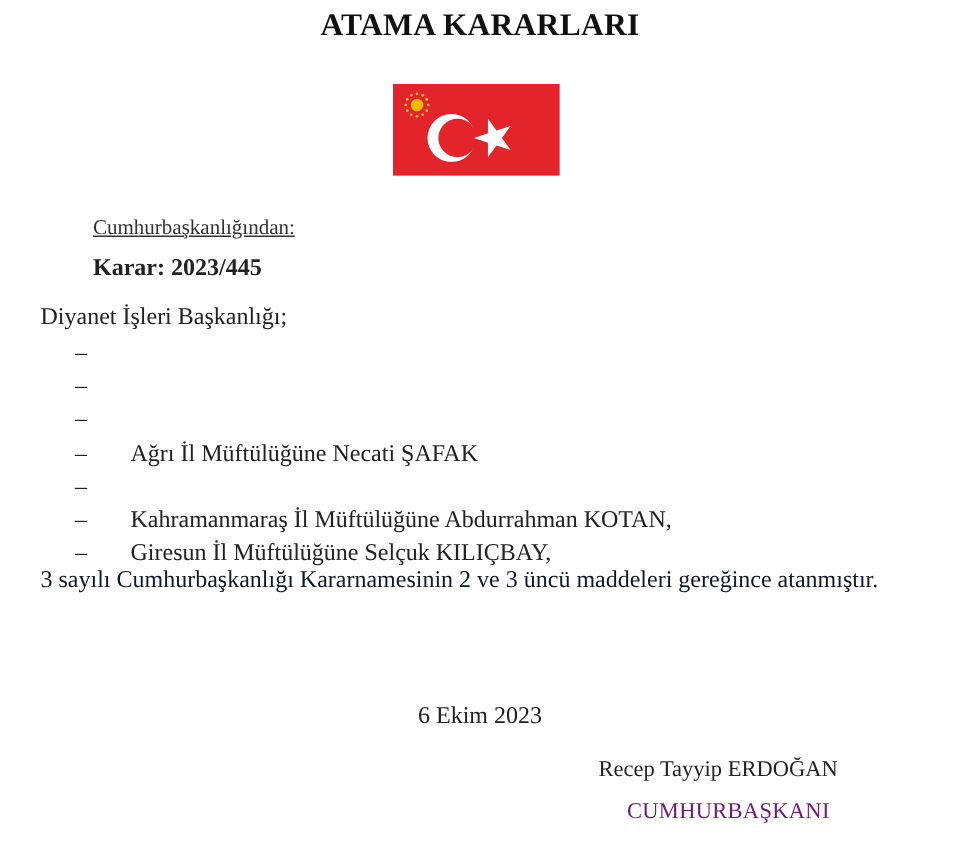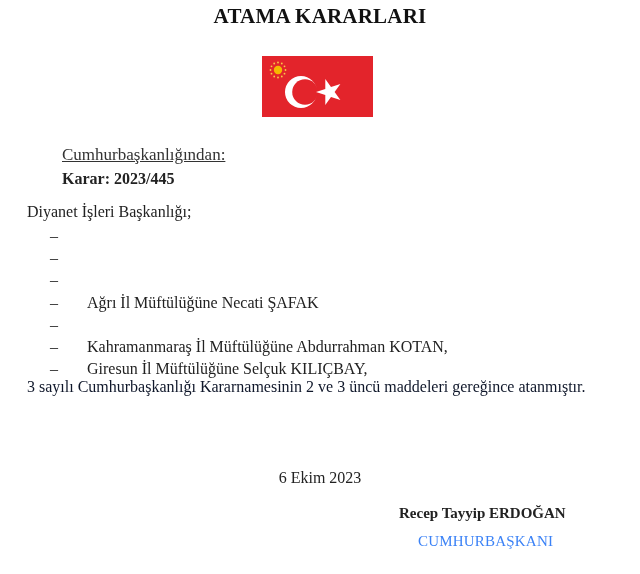--- a/index.html
+++ b/index.html
@@ -11,21 +11,21 @@
     .title {
       position: absolute; top: 4px; left: 0; width: 640px; text-align: center;
       font-weight: bold; font-size: 21px; letter-spacing: 0.2px; color: #111;
     }
     .flag {
       position: absolute; left: 262px; top: 56px; width: 111px; height: 61px;
       background: #e3242b;
     }
     .flag svg { display: block; }
     .issuer {
-      position: absolute; left: 62px; top: 145px; font-size: 17px;
+      position: absolute; left: 62px; top: 145px; font-size: 14px;
       text-decoration: underline; color: #333;
     }
     .decision {
       position: absolute; left: 62px; top: 170px; font-size: 16px; font-weight: bold; color: #222;
     }
     .addressee {
       position: absolute; left: 27px; top: 203px; font-size: 16px; color: #222;
     }
     .items {
       position: absolute; left: 27px; top: 225px; margin: 0; padding: 0; list-style: none;
@@ -35,24 +35,24 @@
       display: flex;
     }
     .dash { width: 26px; text-align: left; padding-left: 23px; margin-right: 11px; }
     .closing {
       position: absolute; left: 27px; top: 378px; font-size: 16px; color: #0f172a; white-space: nowrap;
     }
     .date {
       position: absolute; left: 0; width: 640px; top: 425px; text-align: center; font-size: 16px; color: #222; margin-top: 44px;
     }
     .signer {
-      position: absolute; left: 399px; top: 505px; font-size: 15px; font-weight: bold; color: #222;
+      position: absolute; left: 399px; top: 505px; font-size: 15px; font-weight: normal; color: #222;
     }
     .signer-title {
-      position: absolute; left: 418px; top: 533px; font-size: 15px; color: #3b82f6; letter-spacing: 0.2px;
+      position: absolute; left: 418px; top: 533px; font-size: 15px; color: #701a75; letter-spacing: 0.2px;
     }
   </style>
 </head>
 <body>
 
 <div class="title">ATAMA KARARLARI</div>
 
 <div class="flag">
   <svg width="111" height="61" viewBox="0 0 111 61">
     <rect width="111" height="61" fill="#e3242b"></rect>

